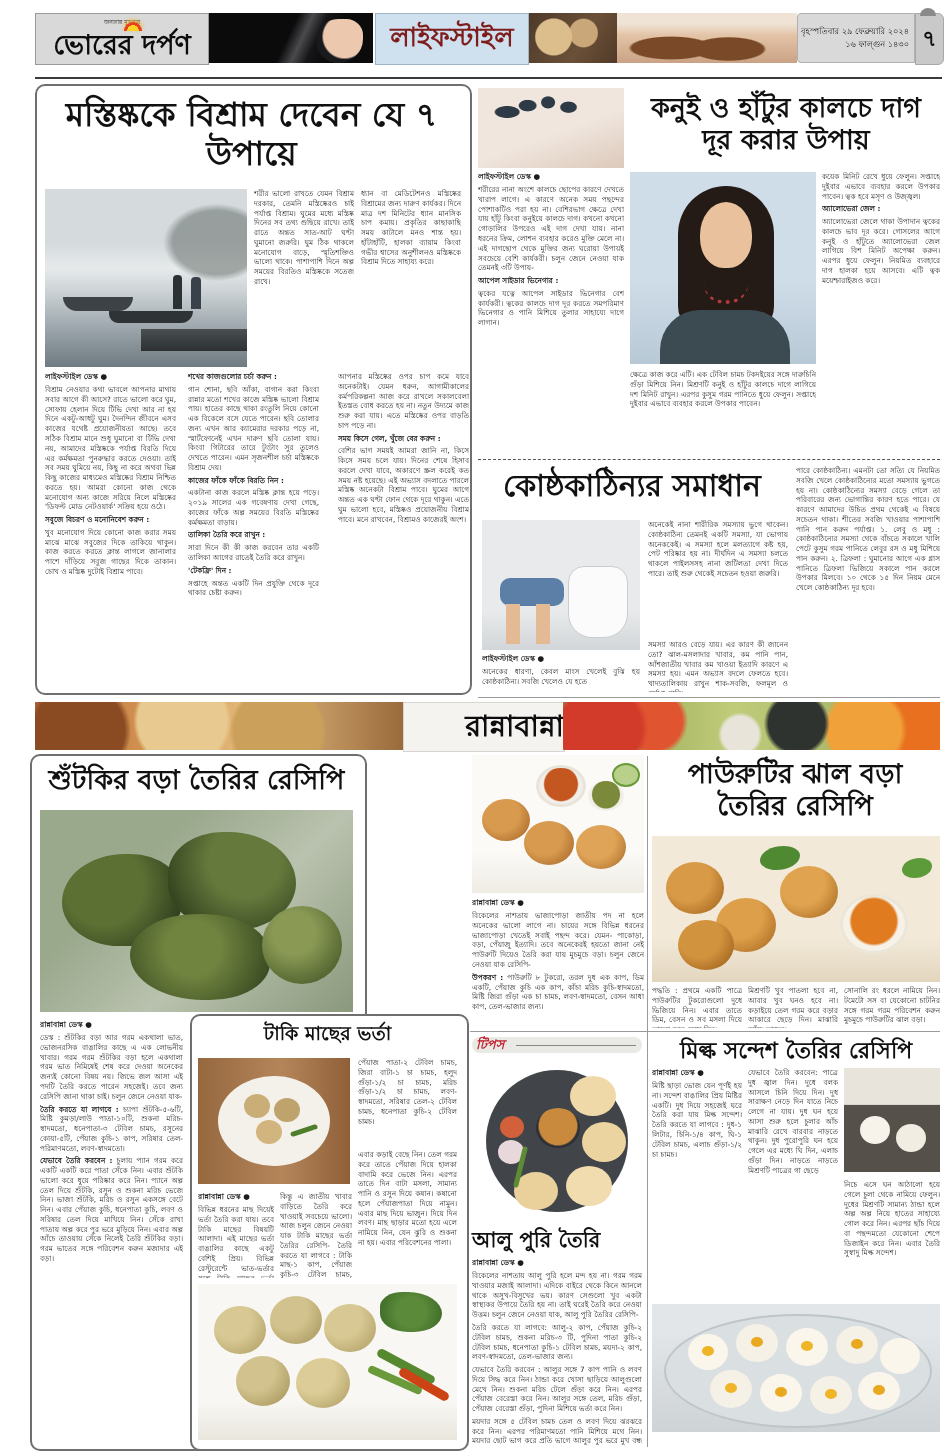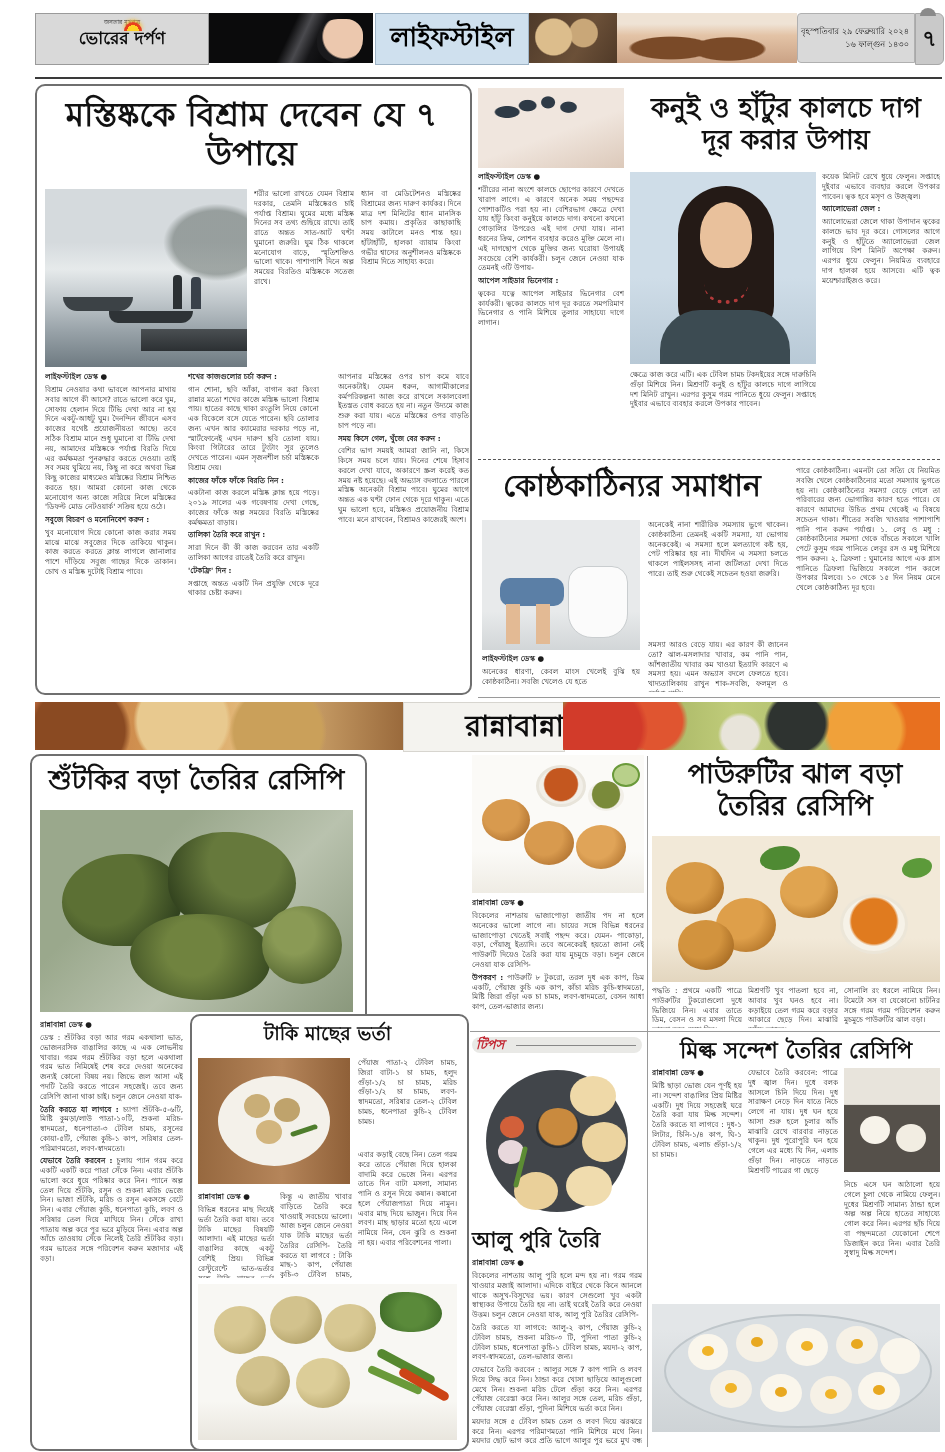--- a/index.html
+++ b/index.html
@@ -22,32 +22,32 @@
 </head>
 <body>
 
 <div id="page">
 
   <div class="mast-box" style="left:35px;width:172px;background:#d9d9d9;border:1px solid #9a9a9a;text-align:center;">
     <div style="font-size:6px;color:#333;margin-top:3px;">জনতার মুখপত্র</div>
     <span class="shape" style="left:88px;top:8px;width:18px;height:9px;border-radius:9px 9px 0 0;
                  background:radial-gradient(circle at 50% 100%, #ffd324 0 45%, #e8401c 46% 100%);
                  box-shadow:0 -2px 4px rgba(255,180,0,.8);"></span>
-    <div style="font-size:17px;font-weight:bold;color:#0d0d0d;line-height:1.25;">ভোরের দর্পণ</div>
+    <div style="font-size:27px;font-weight:bold;color:#0d0d0d;line-height:1.25;">ভোরের দর্পণ</div>
   </div>
 
   <div class="photo mast-box" style="left:209px;width:164px;background:
          linear-gradient(115deg,#0b0b0c 0 48%,#4a4a4e 56%,#151517 64%,#0b0b0c 74%,#0b0b0c 100%);">
     <span class="shape" style="right:10px;top:6px;width:46px;height:44px;border-radius:50% 40% 60% 50%;
                  background:radial-gradient(circle at 60% 40%, #ecc8ae 0 55%, #1a1a1c 60%);"></span>
   </div>
 
   <div class="mast-box" style="left:375px;width:152px;background:#cfe0ee;border:1px solid #9fb4c6;
               display:flex;align-items:center;justify-content:center;">
-    <span style="font-size:26px;font-weight:bold;color:#000000;">লাইফস্টাইল</span>
+    <span style="font-size:26px;font-weight:bold;color:#7f1d1d;">লাইফস্টাইল</span>
   </div>
 
   <div class="photo mast-box" style="left:529px;width:88px;background:
          radial-gradient(circle at 28% 48%, #dcbd8c 0 26%, transparent 28%),
          radial-gradient(circle at 62% 40%, #c9a778 0 22%, transparent 24%),
          linear-gradient(120deg,#4e3a2a,#6b5038 60%,#503a28);"></div>
 
   <div class="photo mast-box" style="left:617px;width:180px;background:
          radial-gradient(ellipse at 30% 70%, #7a4a28 0 22%, transparent 24%),
          radial-gradient(ellipse at 62% 72%, #7a4a28 0 22%, transparent 24%),

